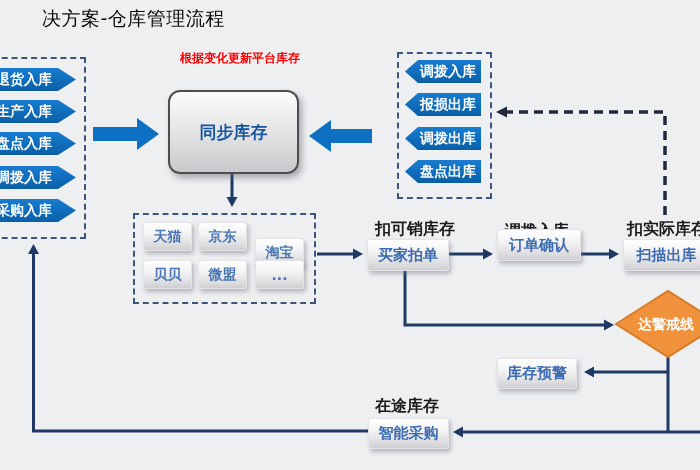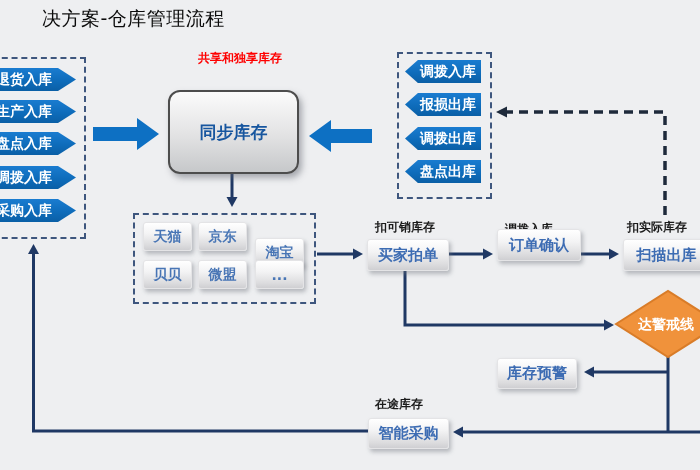--- a/index.html
+++ b/index.html
@@ -42,21 +42,21 @@
     border:2.5px solid #4D4D4D;border-radius:12px;
     box-shadow:3px 4px 6px rgba(95,100,110,.5);
     display:flex;align-items:center;justify-content:center;text-align:center;
     font-size:17px;font-weight:bold;color:#17569F;line-height:1.35;
   }
   .red-note{
     left:150px;top:50px;width:180px;text-align:center;z-index:2;
     font-size:12px;font-weight:bold;color:#FE0000;line-height:16px;white-space:nowrap;
   }
   .small-label{
-    font-size:12px;font-weight:600;color:#1b1b1b;white-space:nowrap;z-index:2;
+    font-size:16px;font-weight:600;color:#1b1b1b;white-space:nowrap;z-index:2;
   }
   .diamond-label{
     left:620px;top:316px;width:92px;text-align:center;z-index:2;
     color:#fff;font-size:14px;font-weight:bold;
   }
   svg.overlay{position:absolute;left:0;top:0;z-index:1;pointer-events:none;}
 </style>
 </head>
 <body>
 
@@ -89,21 +89,21 @@
 
   <path d="M665,215 L665,112 L506,112" stroke="#1E2A3B" stroke-width="3.5" stroke-dasharray="9 6" fill="none"></path>
   <polygon points="496,112 507,106.5 507,117.5" fill="#1E2A3B"></polygon>
 
   <polygon points="616,324 668,291 720,324 668,357" fill="#F0923B" stroke="#D97C28" stroke-width="2"></polygon>
 </svg>
 
 <div class="abs page-title">决方案-仓库管理流程</div>
 
 <div class="abs red-note">
-  <div>共享和独享库存</div>
+  <div>根据变化更新平台库存</div>
 </div>
 
 <div class="abs dashed-box" style="left:-8px;top:57px;width:90px;height:178px;"></div>
 <div class="abs chev chev-right" style="top:68px;">退货入库</div>
 <div class="abs chev chev-right" style="top:100px;">生产入库</div>
 <div class="abs chev chev-right" style="top:132px;">盘点入库</div>
 <div class="abs chev chev-right" style="top:166px;">调拨入库</div>
 <div class="abs chev chev-right" style="top:199px;">采购入库</div>
 
 <div class="abs dashed-box" style="left:397px;top:52px;width:91px;height:143px;"></div>

